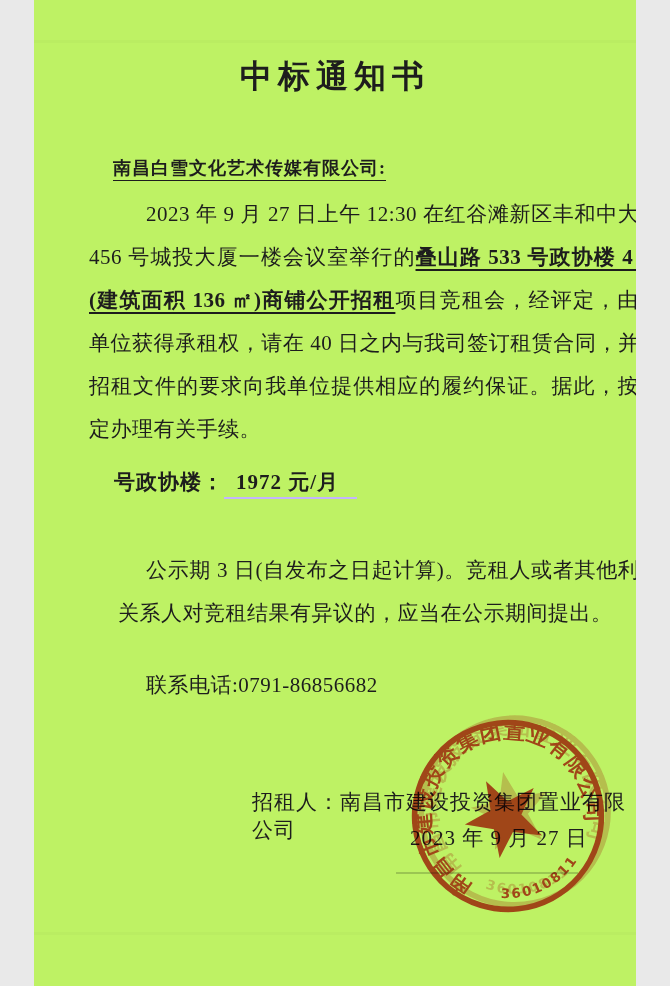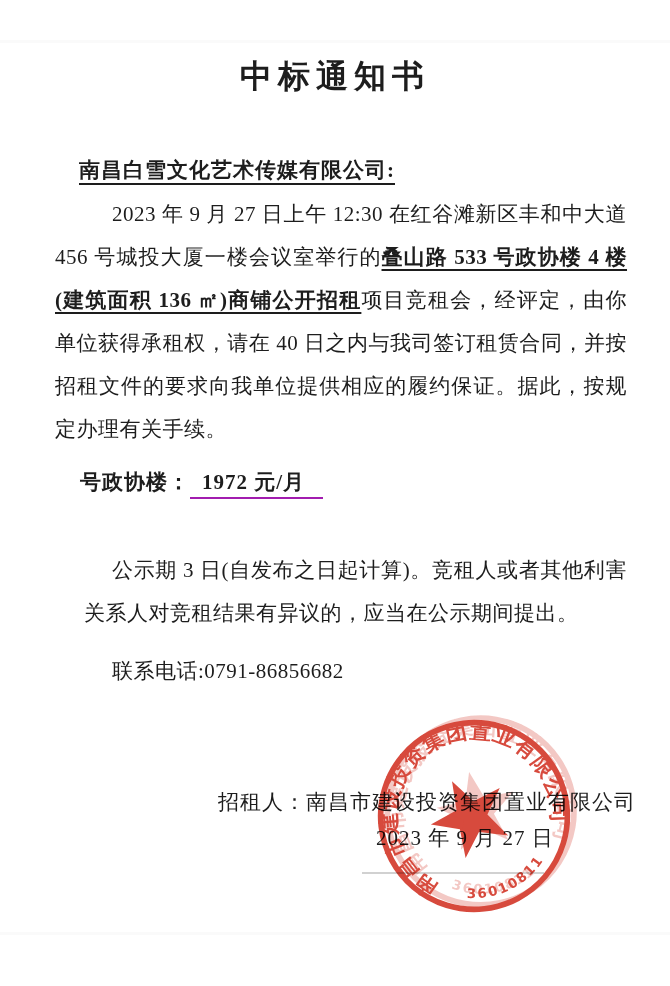--- a/index.html
+++ b/index.html
@@ -1,64 +1,64 @@
 <!DOCTYPE html>
 <html><head>
 <meta charset="utf-8">
 <style>
   html,body{margin:0;padding:0;background:#e9e9e9;}
   .page{
     position:relative;
-    width:670px;height:986px;
+    width:602px;height:986px;
     margin:0 auto;
-    background:#ffffff;
+    background:#bef264;
     overflow:hidden;
     font-family:"Liberation Serif","DejaVu Serif",serif;
     color:#1d1d1d;
     text-decoration:underline;
   }
   .doc-title{
     position:absolute;top:55px;left:0;width:100%;
     text-align:center;font-size:32px;font-weight:700;
     letter-spacing:6px;margin:0;
   }
   .addressee{
     position:absolute;top:156px;left:79px;margin:0;
-    font-size:21px;font-weight:700;
+    font-size:18px;font-weight:700;
     text-decoration:underline;text-underline-offset:6px;
     letter-spacing:1px;
   }
   .body-para{
     position:absolute;top:193px;left:55px;width:572px;margin:0;
     font-size:21px;line-height:43px;
     text-align:justify;letter-spacing:0.5px;
     text-indent:57px;
   }
   .bu{font-weight:700;text-decoration:underline;text-underline-offset:5px;}
   .result-line{
     position:absolute;top:468px;left:80px;margin:0;
     font-size:21px;font-weight:700;letter-spacing:1px;
   }
   .result-value{
     font-weight:700;
-    border-bottom:2px solid #a21caf;
+    border-bottom:2px solid #c4b5fd;
     padding:0 18px 3px 12px;
   }
   .notice-para{
     position:absolute;top:549px;left:84px;width:543px;margin:0;
     font-size:21px;line-height:43px;
     text-align:justify;letter-spacing:0.5px;
     text-indent:28px;
   }
   .supervisor-line,.phone-line{
     position:absolute;left:112px;margin:0;
     font-size:21px;letter-spacing:0.5px;
   }
   .supervisor-line{top:632px;}
-  .phone-line{top:657px;text-align:center;}
+  .phone-line{top:671px;text-align:center;}
   .lessor-line{
     position:absolute;top:788px;left:218px;margin:0;
     font-size:21px;letter-spacing:1px;
   }
   .date-line{
     position:absolute;top:824px;left:376px;margin:0;
     font-size:21px;letter-spacing:1px;
   }
   .seal{
     position:absolute;left:356px;top:698px;

